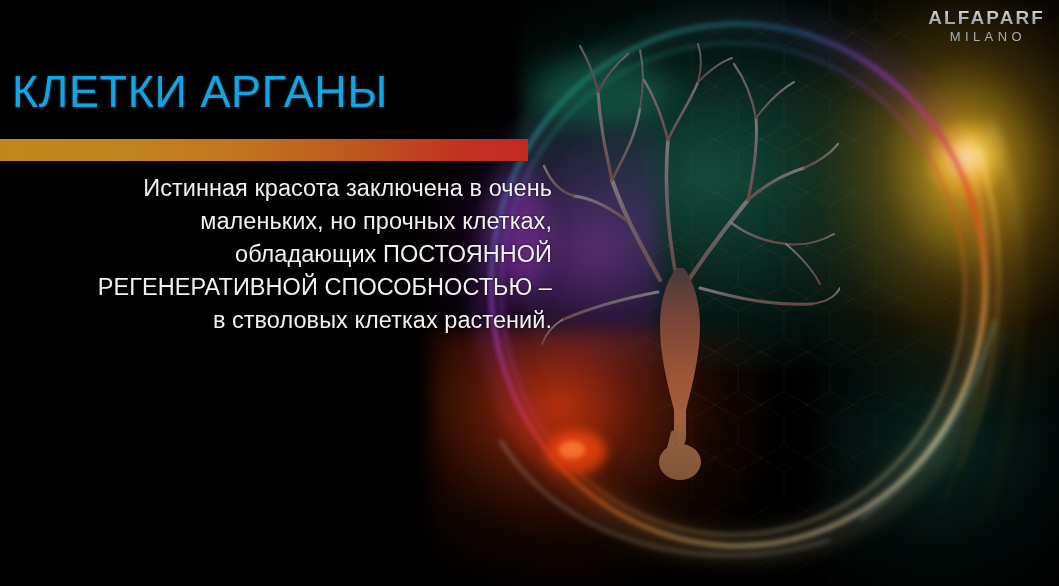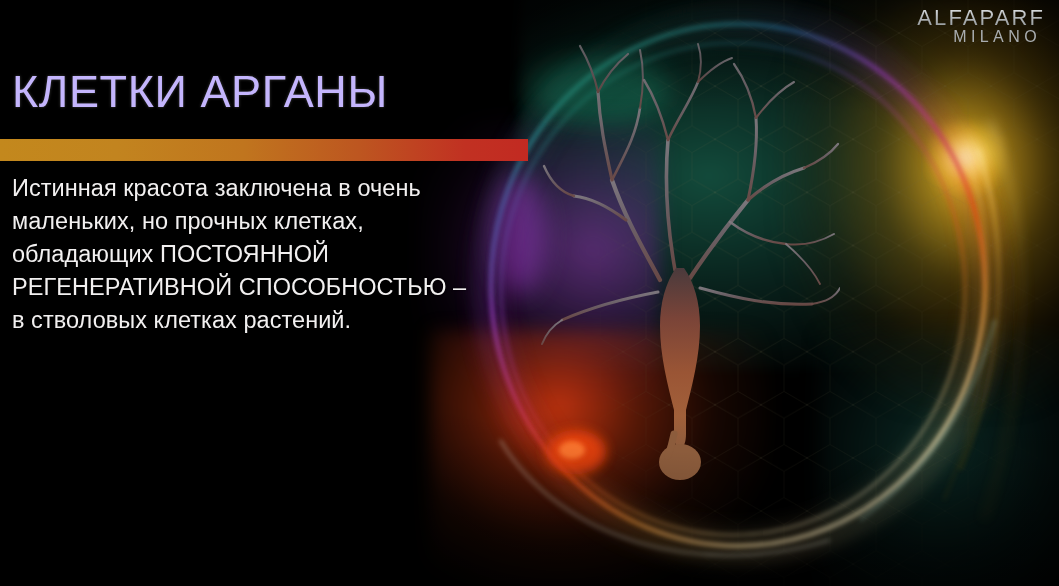--- a/index.html
+++ b/index.html
@@ -96,69 +96,70 @@
     left: 540px; top: 30px; width: 300px; height: 450px;
   }
 
   
   #title {
     position: absolute;
     left: 12px; top: 66px;
     font-size: 45px;
     font-weight: 300;
     letter-spacing: 0.6px;
-    color: #c4b5fd;
+    color: #0ea5e9;
     white-space: nowrap;
     text-shadow: 0 0 3px rgba(255,255,255,.25);
   }
   #accent-bar {
     position: absolute;
     left: 0px; top: 139px; width: 528px; height: 22px;
     background: linear-gradient(to right, #c3881d 0%, #c2841f 22%, #c0751e 46%, #bd5620 68%, #c13122 88%, #c22a22 100%);
   }
   .body-block {
     position: absolute;
     left: 12px;
     color: #f2f0f0;
     font-size: 23.5px;
     font-weight: 400;
     line-height: 33px;
     letter-spacing: 0.05px;
     white-space: pre-line;
     text-shadow: 0 0 2px rgba(0,0,0,.9);
+    text-align: right;
   }
   #body-1 { top: 172px; width: 540px; }
   #body-2 { top: 386px; width: 580px; }
 
   
   #logo {
     position: absolute;
     right: 14px; top: 6px;
     text-align: right;
     user-select: none;
   }
   #logo-main {
-    font-size: 22px;
-    font-weight: 400;
+    font-size: 19px;
+    font-weight: 700;
     letter-spacing: 2.1px;
     color: #cfd2d4;
     line-height: 23px;
     background: linear-gradient(to bottom, #e9ecee 0%, #b6babd 45%, #8f9497 100%);
     -webkit-background-clip: text;
             background-clip: text;
     -webkit-text-fill-color: transparent;
   }
   #logo-sub {
-    font-size: 16px;
+    font-size: 13px;
     font-weight: 400;
     letter-spacing: 4.4px;
     color: #a9adb0;
     line-height: 13px;
     margin-top: 1px;
-    margin-right: 4px;
+    margin-right: 19px;
   }
 
   
   #vignette {
     position:absolute; inset:0;
     background: radial-gradient(ellipse at 72% 48%, rgba(0,0,0,0) 40%, rgba(0,0,0,0.45) 78%, rgba(0,0,0,0.85) 100%);
   }
 </style>
 </head>
 <body>

